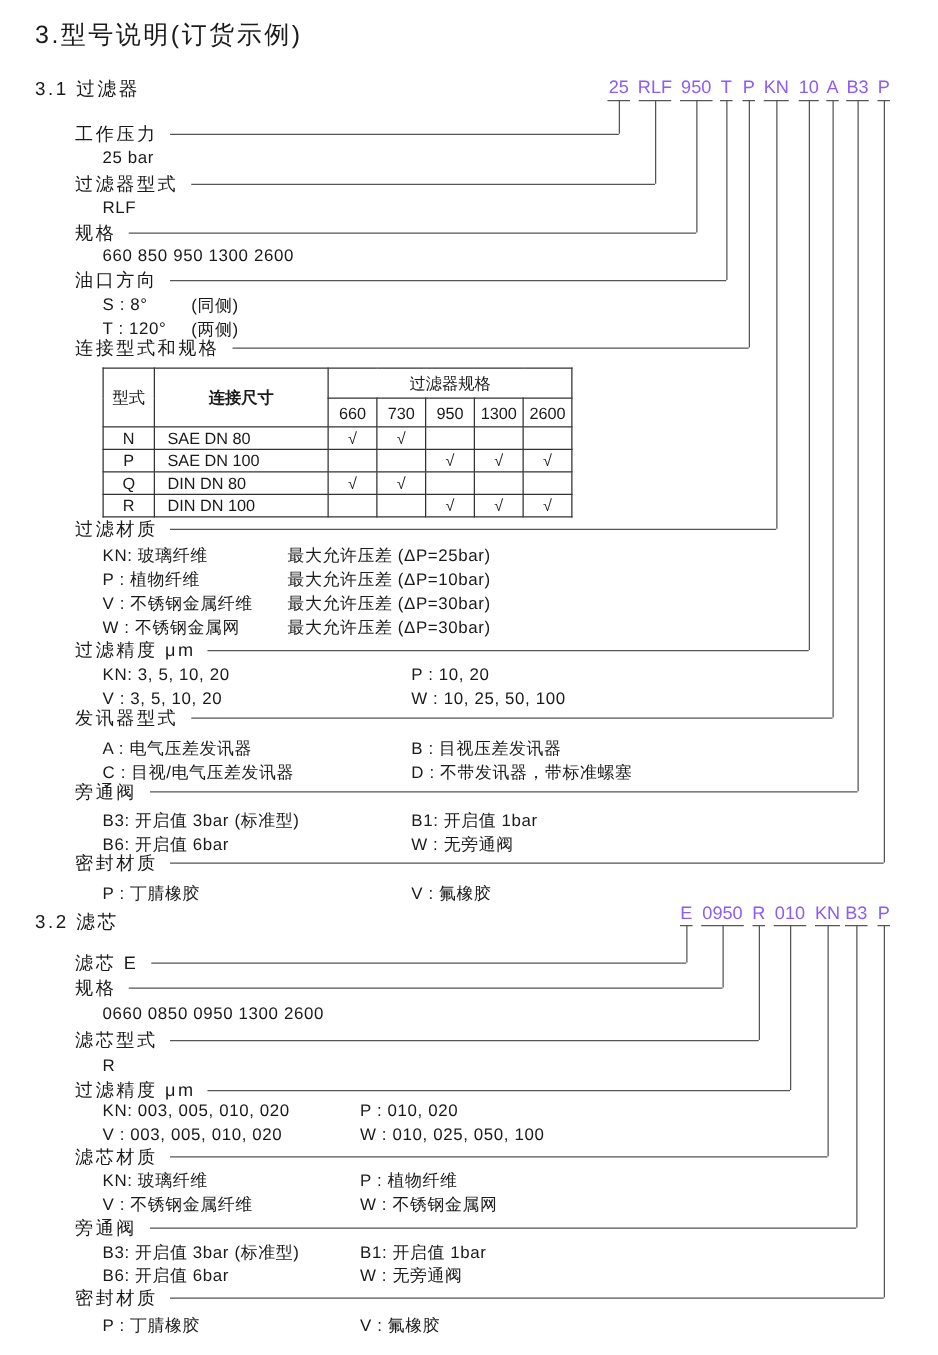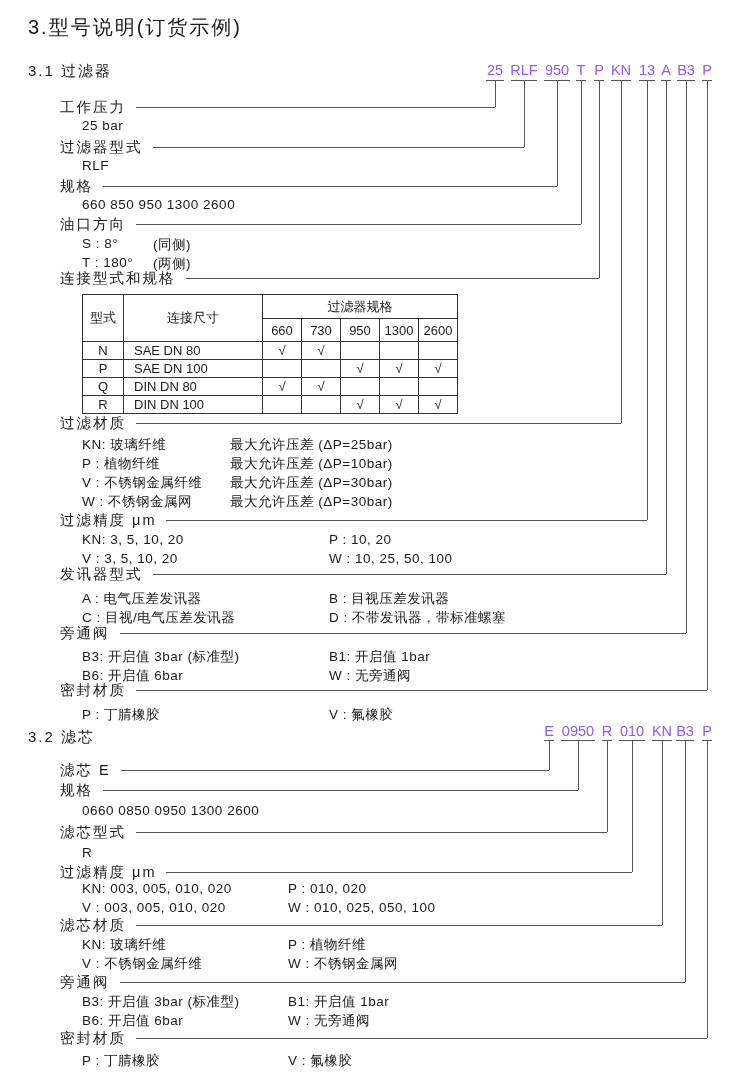--- a/index.html
+++ b/index.html
@@ -17,38 +17,38 @@
   .cols{position:absolute;left:82px;display:grid;font-size:13.5px;white-space:nowrap;letter-spacing:.5px;}
   .g71{grid-template-columns:71px auto;}
   .g148{grid-template-columns:148px auto;}
   .g215{grid-template-columns:215px auto;gap:32px;}
   .g200{grid-template-columns:206px auto;}
   table.spec{position:absolute;left:82px;top:294px;border-collapse:collapse;font-size:13px;table-layout:fixed;}
   table.spec td{border:1px solid #333;text-align:center;padding:0;height:17px;overflow:hidden;}
   table.spec tr.hr1 td{height:23px;}
   table.spec tr.hr2 td{height:22px;}
   table.spec td.sz{text-align:left;padding-left:10px;}
-  .w40{width:40px;} .w138{width:138px;} .w38{width:38px;}
+  .w40{width:40px;} .w138{width:138px;font-weight:bold;} .w38{width:38px;}
 </style>
 </head>
 <body>
 
 <div id="page">
 
   <div id="title">3.型号说明(订货示例)</div>
 
   <div class="h2" style="top:62px">3.1 过滤器</div>
 
   <span class="codeSeg" style="left:495px;top:62px">25</span>
   <span class="codeSeg" style="left:524px;top:62px">RLF</span>
   <span class="codeSeg" style="left:557px;top:62px">950</span>
   <span class="codeSeg" style="left:581px;top:62px">T</span>
   <span class="codeSeg" style="left:599px;top:62px">P</span>
   <span class="codeSeg" style="left:621px;top:62px">KN</span>
-  <span class="codeSeg" style="left:647px;top:62px">13</span>
+  <span class="codeSeg" style="left:647px;top:62px">10</span>
   <span class="codeSeg" style="left:666px;top:62px">A</span>
   <span class="codeSeg" style="left:686px;top:62px">B3</span>
   <span class="codeSeg" style="left:707px;top:62px">P</span>
 
   <div class="sec" style="top:99px;width:435px">
     <span>工作压力</span>
     <span class="rule"></span>
   </div>
   <div class="val" style="top:118px">25 bar</div>
 
@@ -66,21 +66,21 @@
 
   <div class="sec" style="top:216px;width:521px">
     <span>油口方向</span>
     <span class="rule"></span>
   </div>
   <div class="cols g71" style="top:236px">
     <span>S : 8°</span>
     <span>(同侧)</span>
   </div>
   <div class="cols g71" style="top:255px">
-    <span>T : 180°</span>
+    <span>T : 120°</span>
     <span>(两侧)</span>
   </div>
 
   <div class="sec" style="top:270px;width:539px">
     <span>连接型式和规格</span>
     <span class="rule"></span>
   </div>
 
   <table class="spec">
     <tbody>

